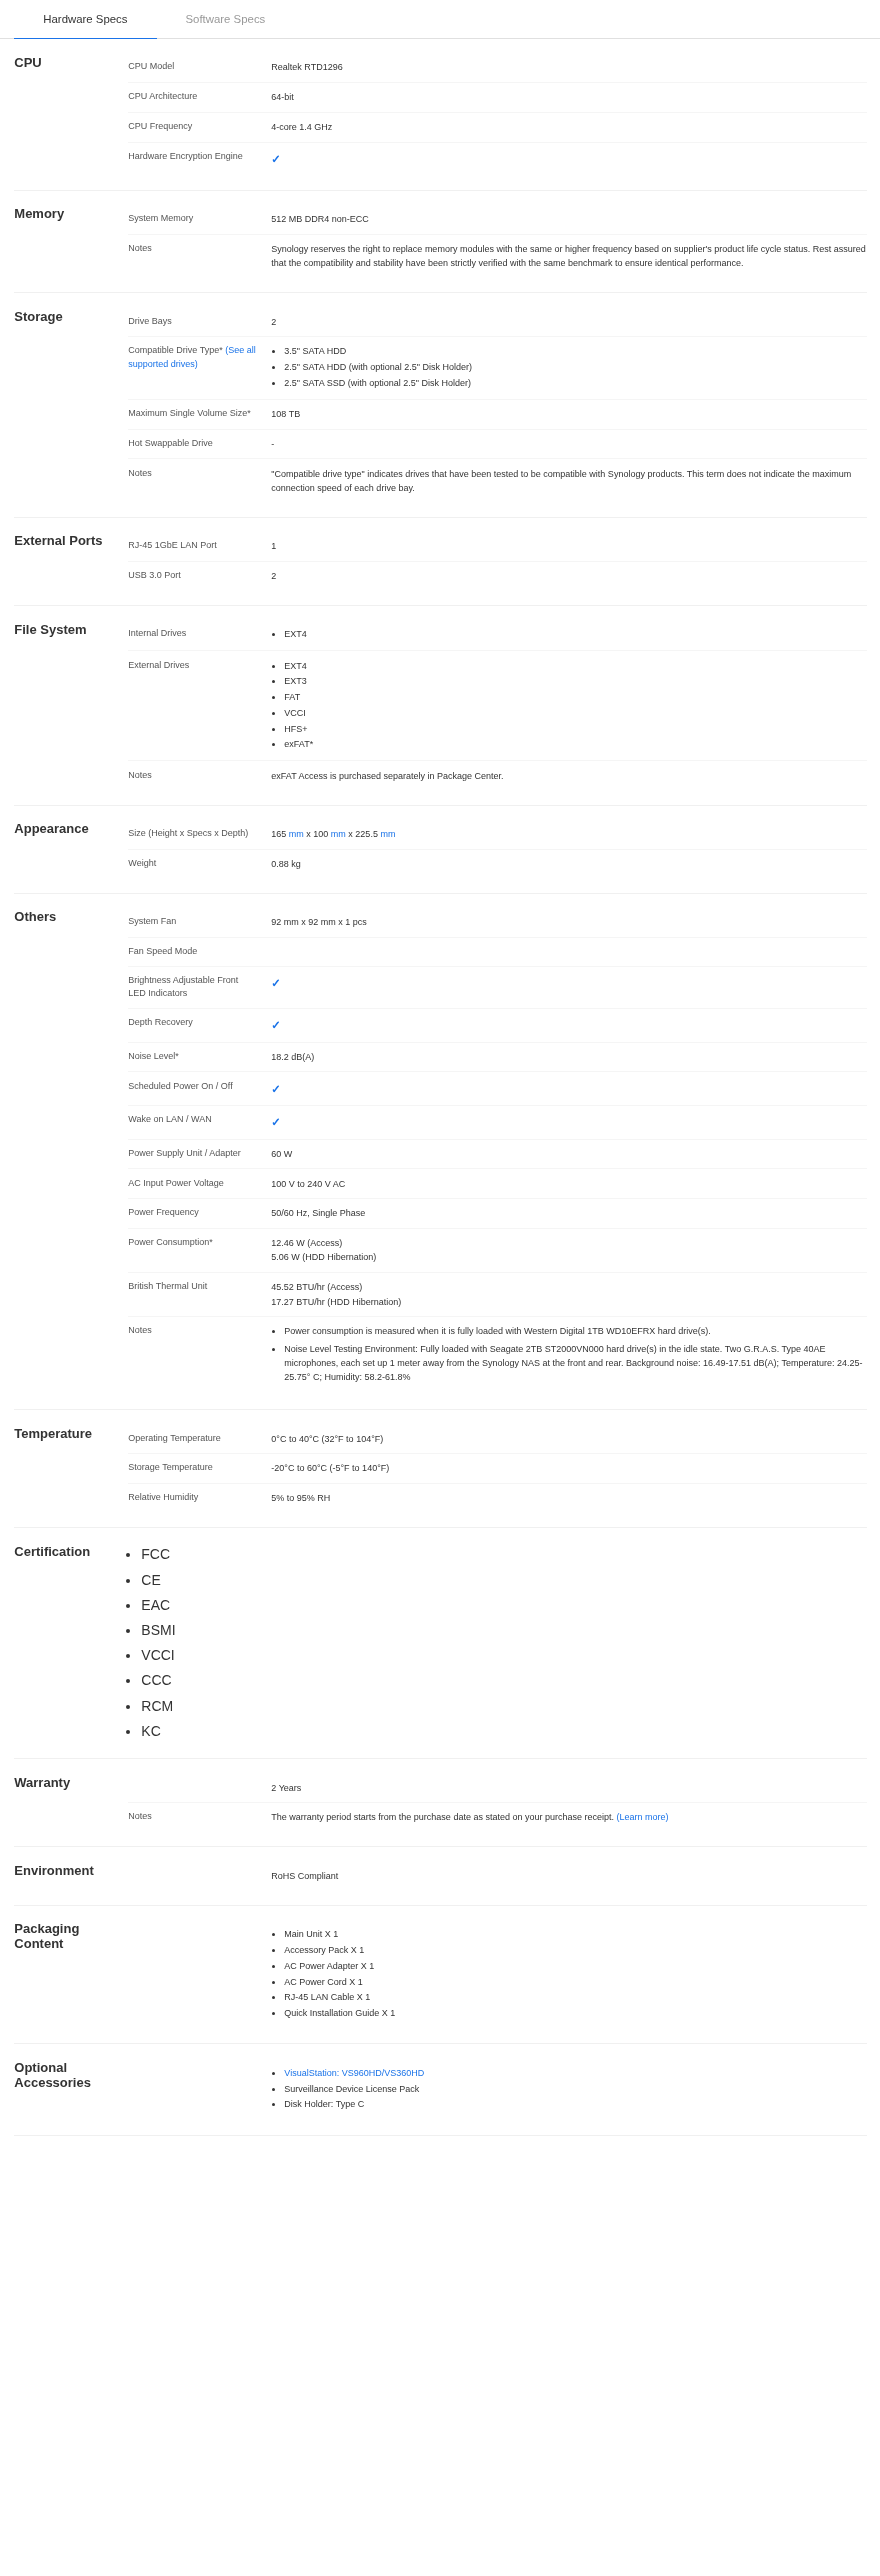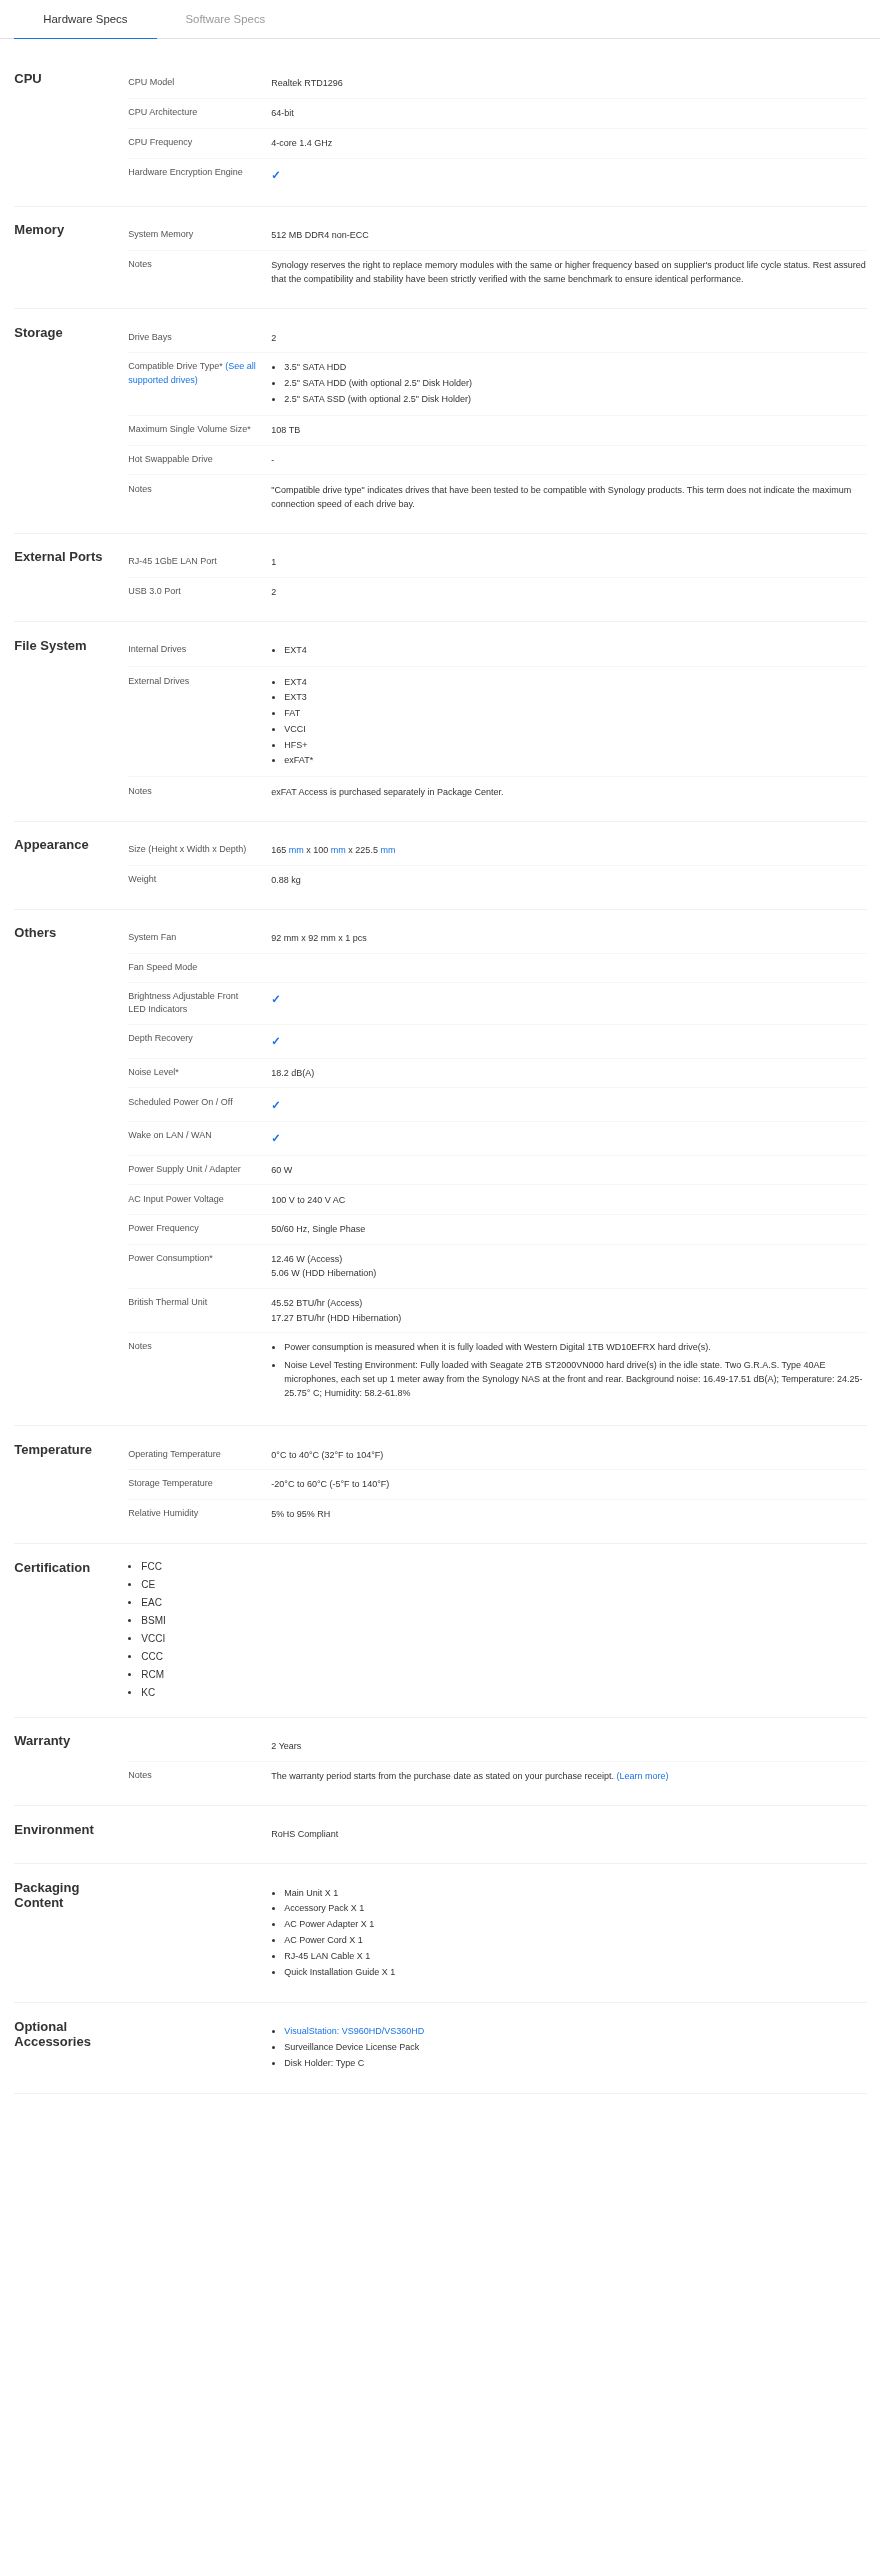--- a/index.html
+++ b/index.html
@@ -7,21 +7,21 @@
       font-family: -apple-system, BlinkMacSystemFont, 'Segoe UI', Arial, sans-serif;
       font-size: 9.3px;
       color: #333;
       background: #fff;
       width: 881px;
     }
 
     .tabs {
       display: flex;
       border-bottom: 1.4px solid #e0e0e0;
-      margin-bottom: 16px;
+      margin-bottom: 0;
       padding: 0 14.3px;
       align-items: flex-end;
     }
     .tab {
       padding: 13px 29px;
       font-size: 11.4px;
       color: #999;
       cursor: pointer;
       position: relative;
       font-weight: 400;
@@ -238,21 +238,21 @@
           <div class="row">
             <div class="row-key">Notes</div>
             <div class="row-value">exFAT Access is purchased separately in Package Center.</div>
           </div>
         </div>
       </div>
       <div class="section">
         <div class="section-label">Appearance</div>
         <div class="section-rows">
           <div class="row">
-            <div class="row-key">Size (Height x Width x Depth)</div>
+            <div class="row-key">Size (Height x Specs x Depth)</div>
             <div class="row-value"><span>165 <span style="color:#1a73e8">mm</span> x 100 <span style="color:#1a73e8">mm</span> x 225.5 <span style="color:#1a73e8">mm</span></span></div>
           </div>
           <div class="row">
             <div class="row-key">Weight</div>
             <div class="row-value">0.88 kg</div>
           </div>
         </div>
       </div>
       <div class="section">
         <div class="section-label">Others</div>
@@ -329,21 +329,21 @@
             <div class="row-value">-20°C to 60°C (-5°F to 140°F)</div>
           </div>
           <div class="row">
             <div class="row-key">Relative Humidity</div>
             <div class="row-value">5% to 95% RH</div>
           </div>
         </div>
       </div>
       <div class="certification-section">
         <div class="section-label">Certification</div>
-        <ul style="padding-left: 13px; font-size: 10px; color: rgb(51, 51, 51); line-height: 1.8;">
+        <ul style="padding-left: 13px; font-size: 14px; color: rgb(51, 51, 51); line-height: 1.8;">
           <li>FCC</li>
           <li>CE</li>
           <li>EAC</li>
           <li>BSMI</li>
           <li>VCCI</li>
           <li>CCC</li>
           <li>RCM</li>
           <li>KC</li>
         </ul>
       </div>

